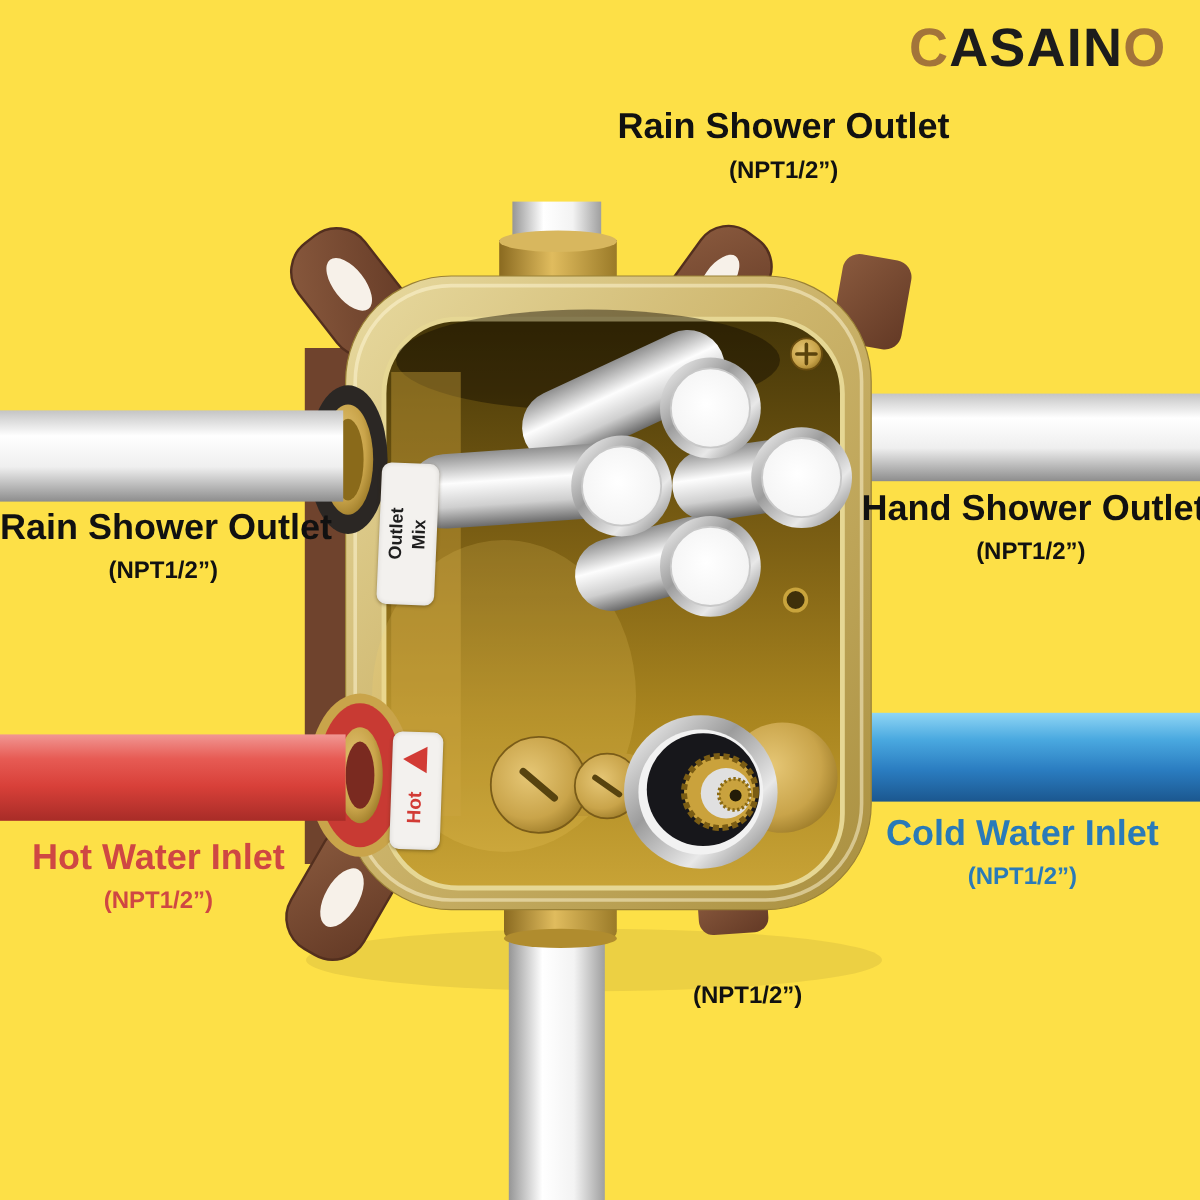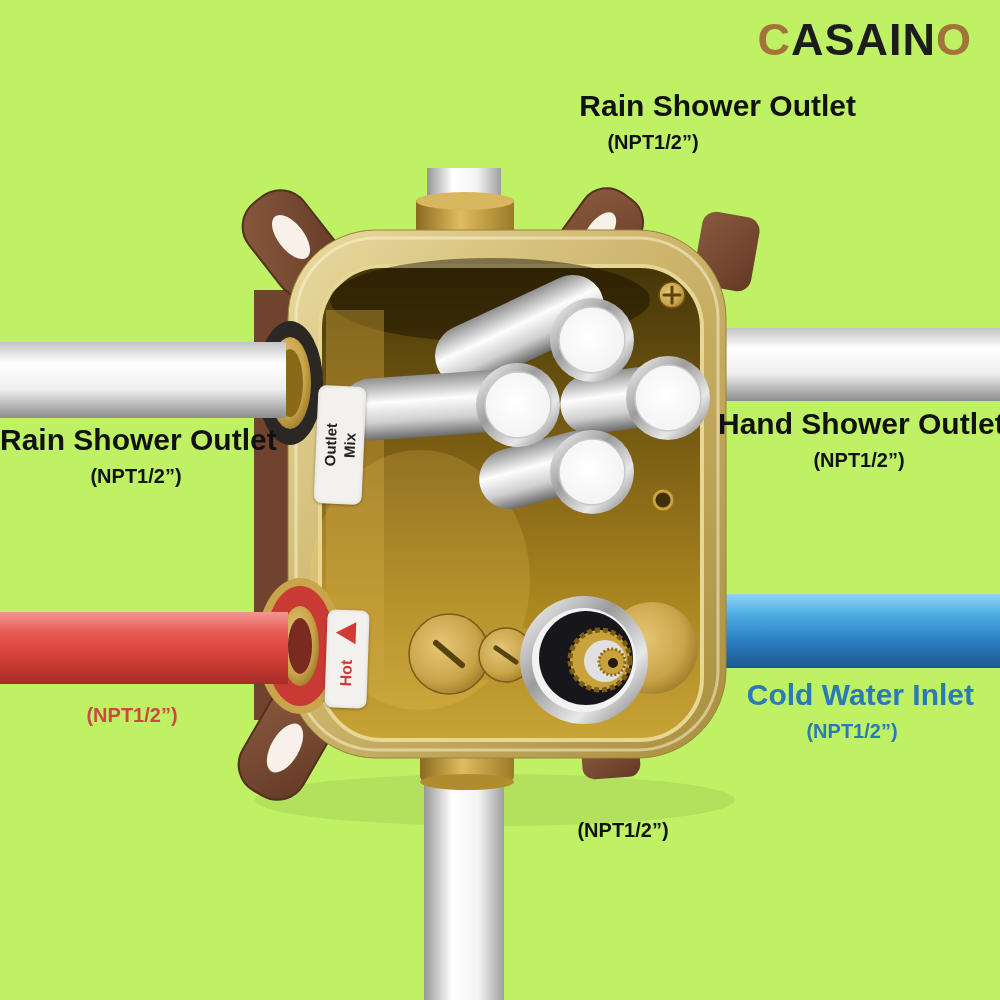--- a/index.html
+++ b/index.html
@@ -1,29 +1,29 @@
 <!DOCTYPE html>
 <html><head>
 <meta charset="utf-8">
 <style>
   html,body{margin:0;padding:0;}
   .stage{
     position:relative;width:1000px;height:1000px;overflow:hidden;
-    background:#bef264;
+    background:#fde047;
     font-family:"Liberation Sans","DejaVu Sans",sans-serif;
   }
   svg{position:absolute;left:0;top:0;}
   .logo{
     position:absolute;top:14px;right:28px;
     font-size:45px;font-weight:700;letter-spacing:1px;color:#1c1c1c;
     white-space:nowrap;
   }
   .logo .accent{color:#a3743a;}
   .callout{position:absolute;text-align:center;color:#111;}
-  .c-title{font-size:30px;font-weight:700;line-height:36px;white-space:nowrap;text-align:right;}
+  .c-title{font-size:30px;font-weight:700;line-height:36px;white-space:nowrap;}
   .c-spec{font-size:20px;font-weight:700;line-height:36px;white-space:nowrap;}
   .callout.hot{color:#cf4743;}
   .callout.cold{color:#2a7ab8;}
   .sticker{
     position:absolute;background:#f3f1ee;border-radius:8px;
     box-shadow:0 1px 3px rgba(60,45,10,.45), inset 0 0 4px rgba(0,0,0,.12);
   }
   .sticker-mix{left:316px;top:386px;width:48px;height:118px;transform:rotate(2.5deg);}
   .mix-text{
     position:absolute;left:50%;top:50%;width:118px;
@@ -246,20 +246,21 @@
     <div class="c-title">Rain Shower Outlet</div>
     <div class="c-spec">(NPT1/2”)</div>
   </div>
 
   <div class="callout" style="left:718px;top:406px;width:282px;">
     <div class="c-title">Hand Shower Outlet</div>
     <div class="c-spec">(NPT1/2”)</div>
   </div>
 
   <div class="callout hot" style="left:10px;top:697px;width:244px;">
+    <div class="c-title">Hot Water Inlet</div>
     <div class="c-spec">(NPT1/2”)</div>
   </div>
 
   <div class="callout cold" style="left:730px;top:677px;width:244px;">
     <div class="c-title">Cold Water Inlet</div>
     <div class="c-spec">(NPT1/2”)</div>
   </div>
 
   <div class="callout" style="left:460px;top:812px;width:326px;">
     <div class="c-spec">(NPT1/2”)</div>

